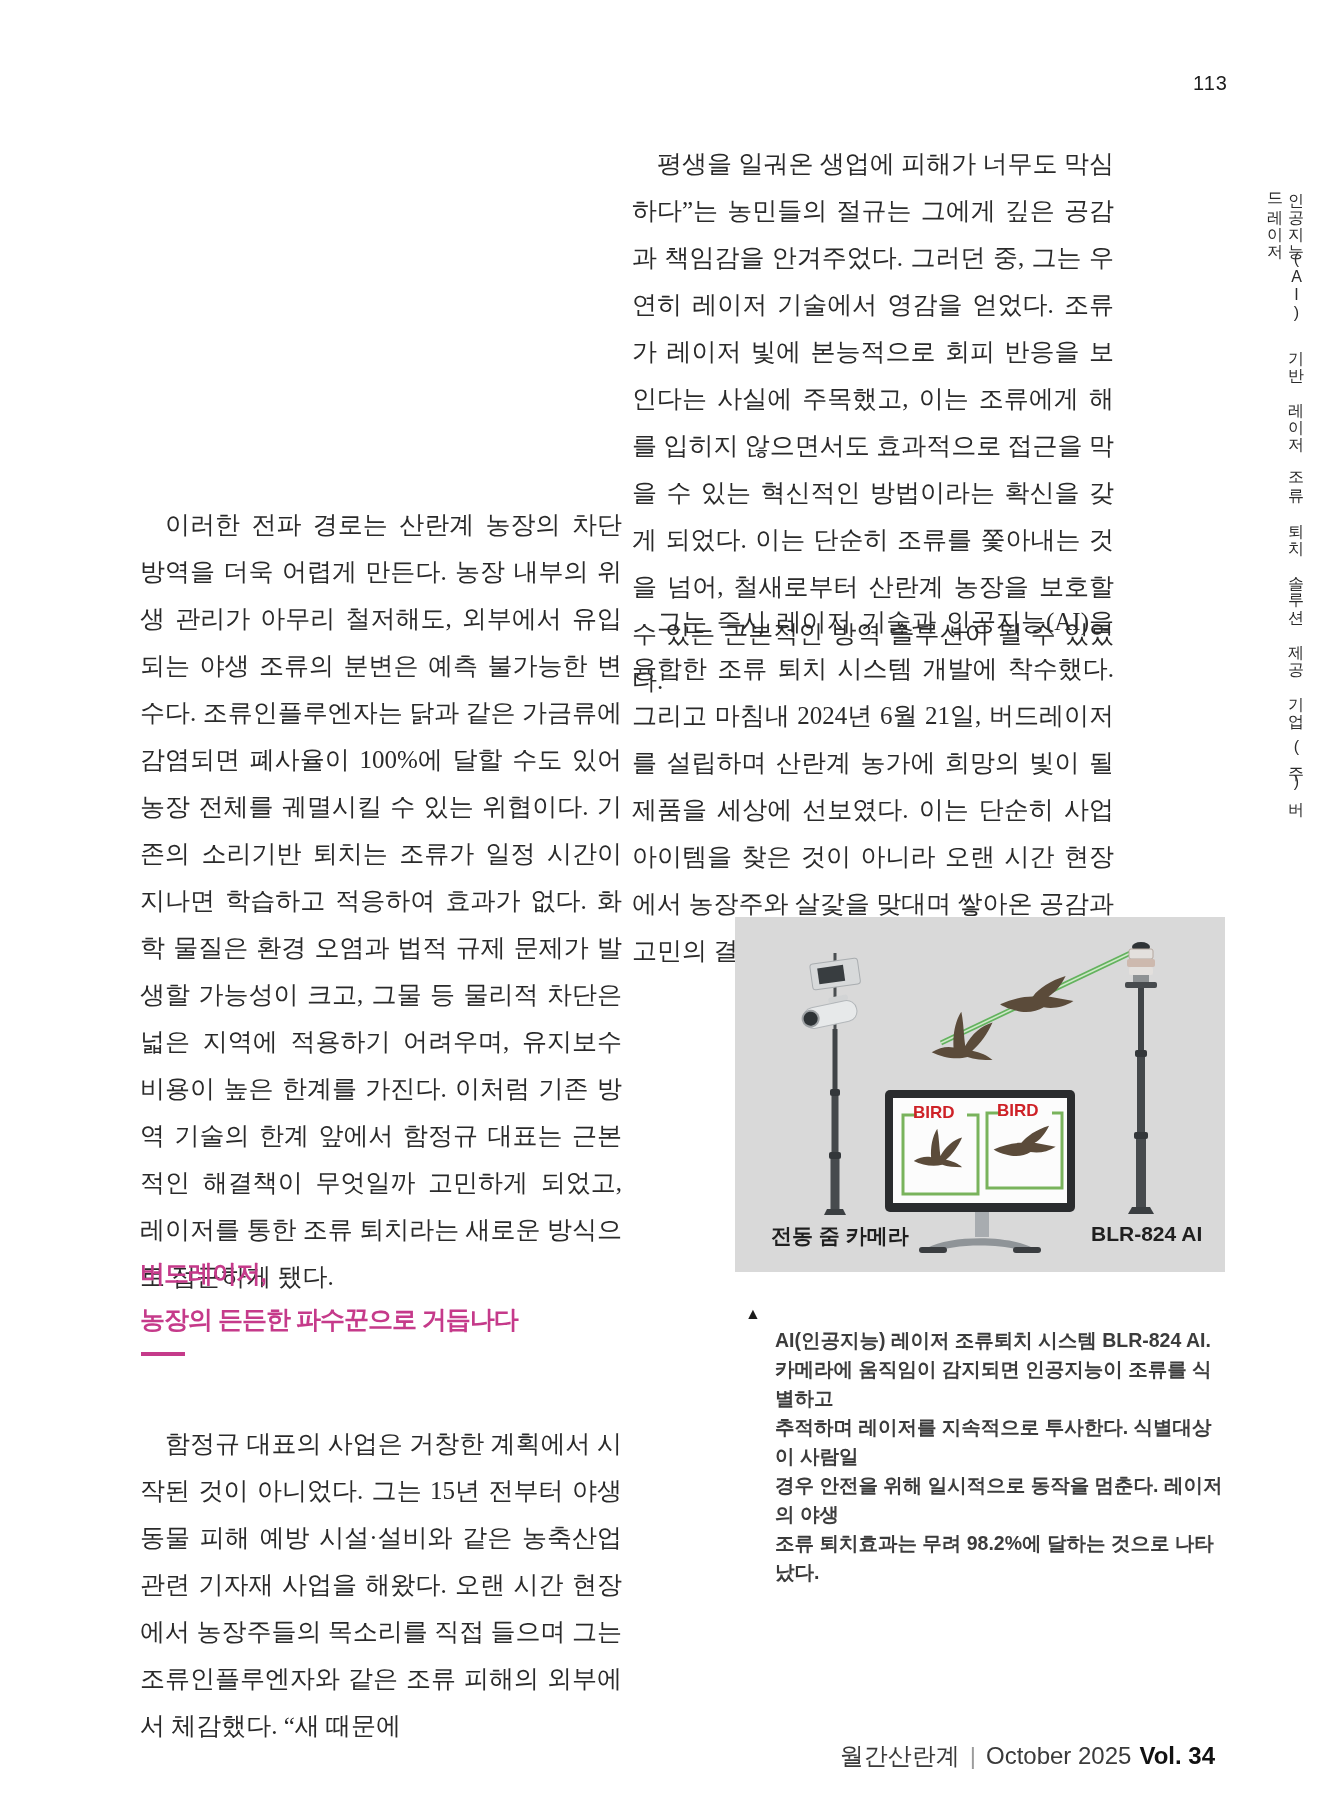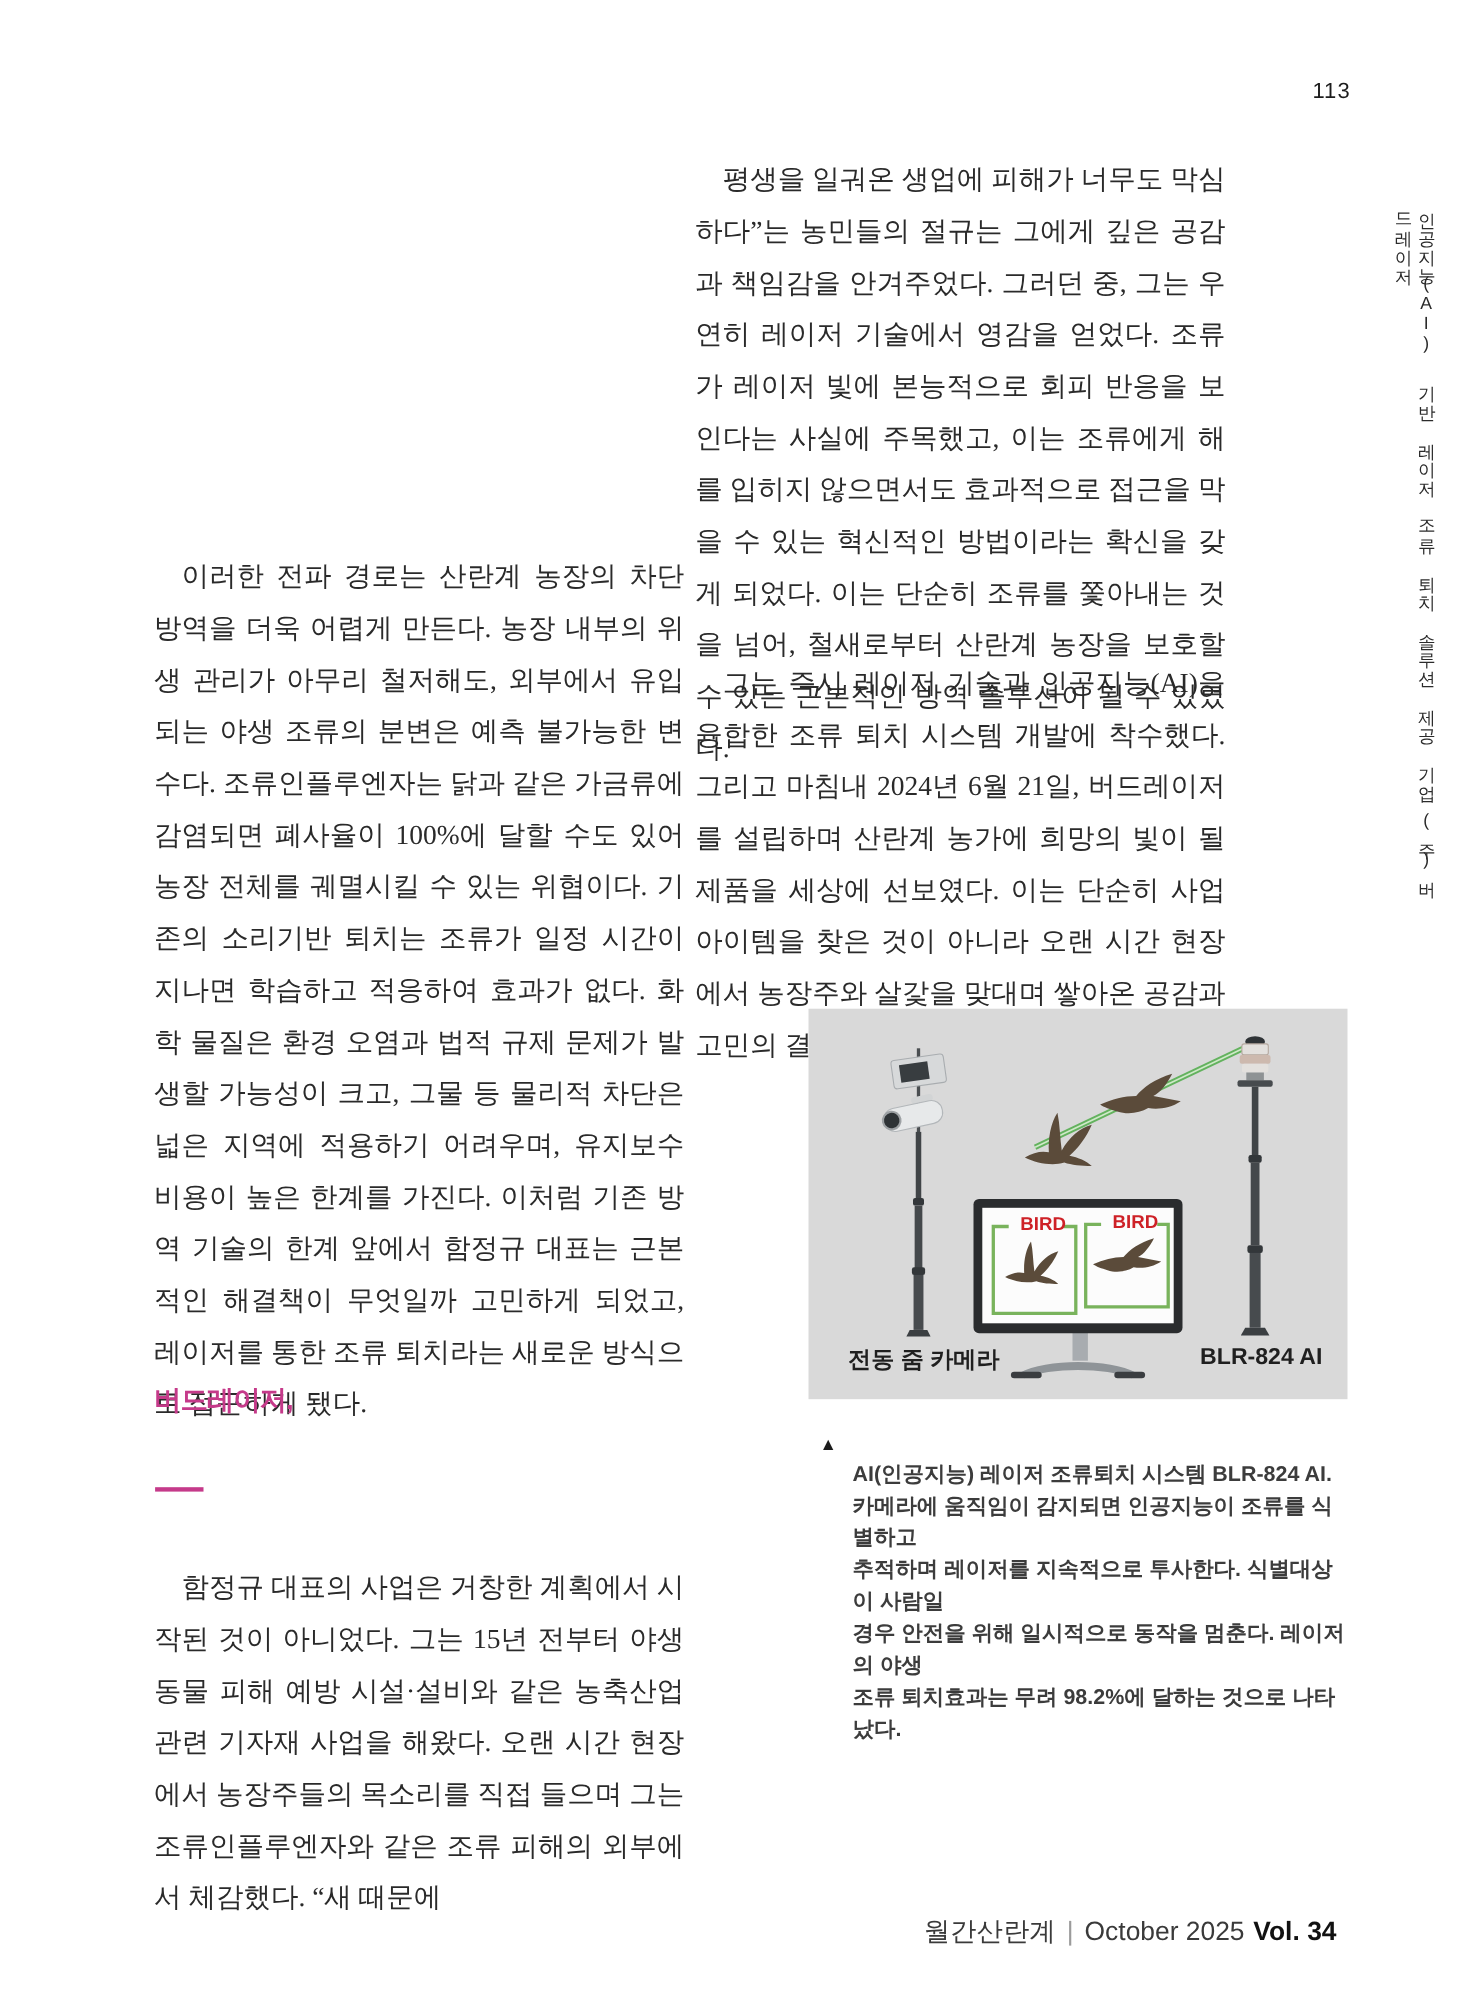--- a/index.html
+++ b/index.html
@@ -82,21 +82,21 @@
     font-weight: bold;
     color: #1f1f1f;
     white-space: nowrap;
     font-family: "Liberation Sans", sans-serif;
   }
   .fig-label.left-label { left: 36px; text-align: right; }
   .fig-label.right-label { left: 356px; }
   .bird-tag {
     position: absolute;
     width: 56px;
-    text-align: right;
+    text-align: left;
     font-size: 17px;
     font-weight: bold;
     color: #ce2127;
     font-family: "Liberation Sans", sans-serif;
   }
   .bird-tag.tag1 { left: 178px; top: 186px; }
   .bird-tag.tag2 { left: 262px; top: 184px; }
   .fig-caption {
     position: absolute;
     left: 745px;
@@ -134,21 +134,21 @@
 <body>
 
 <div class="page">
 
   <div class="page-number">113</div>
 
   <div class="vertical-strip">인공지능(AI) 기반 레이저 조류 퇴치 솔루션 제공 기업 (주)버드레이저</div>
 
   <p class="body-par p-l2">이러한 전파 경로는 산란계 농장의 차단 방역을 더욱 어렵게 만든다. 농장 내부의 위생 관리가 아무리 철저해도, 외부에서 유입되는 야생 조류의 분변은 예측 불가능한 변수다. 조류인플루엔자는 닭과 같은 가금류에 감염되면 폐사율이 100%에 달할 수도 있어 농장 전체를 궤멸시킬 수 있는 위협이다. 기존의 소리기반 퇴치는 조류가 일정 시간이 지나면 학습하고 적응하여 효과가 없다. 화학 물질은 환경 오염과 법적 규제 문제가 발생할 가능성이 크고, 그물 등 물리적 차단은 넓은 지역에 적용하기 어려우며, 유지보수 비용이 높은 한계를 가진다. 이처럼 기존 방역 기술의 한계 앞에서 함정규 대표는 근본적인 해결책이 무엇일까 고민하게 되었고, 레이저를 통한 조류 퇴치라는 새로운 방식으로 접근하게 됐다.</p>
 
-  <h2 class="section-heading"><span>버드레이저,</span><br></h2>
+  <h2 class="section-heading"><span>버드레이저,</span><br><span>농장의 든든한 파수꾼으로 거듭나다</span></h2>
   <div class="heading-dash"></div>
 
   <p class="body-par p-l3">함정규 대표의 사업은 거창한 계획에서 시작된 것이 아니었다. 그는 15년 전부터 야생동물 피해 예방 시설·설비와 같은 농축산업 관련 기자재 사업을 해왔다. 오랜 시간 현장에서 농장주들의 목소리를 직접 들으며 그는 조류인플루엔자와 같은 조류 피해의 외부에서 체감했다. “새 때문에</p>
 
   <p class="body-par p-r1">평생을 일궈온 생업에 피해가 너무도 막심하다”는 농민들의 절규는 그에게 깊은 공감과 책임감을 안겨주었다. 그러던 중, 그는 우연히 레이저 기술에서 영감을 얻었다. 조류가 레이저 빛에 본능적으로 회피 반응을 보인다는 사실에 주목했고, 이는 조류에게 해를 입히지 않으면서도 효과적으로 접근을 막을 수 있는 혁신적인 방법이라는 확신을 갖게 되었다. 이는 단순히 조류를 쫓아내는 것을 넘어, 철새로부터 산란계 농장을 보호할 수 있는 근본적인 방역 솔루션이 될 수 있었다.</p>
   <p class="body-par p-r2">그는 즉시 레이저 기술과 인공지능(AI)을 융합한 조류 퇴치 시스템 개발에 착수했다. 그리고 마침내 2024년 6월 21일, 버드레이저를 설립하며 산란계 농가에 희망의 빛이 될 제품을 세상에 선보였다. 이는 단순히 사업 아이템을 찾은 것이 아니라 오랜 시간 현장에서 농장주와 살갗을 맞대며 쌓아온 공감과 고민의 결실이었다.</p>
 
   <div class="figure">
     <svg viewBox="0 0 490 355" width="490" height="355">
       <defs>

